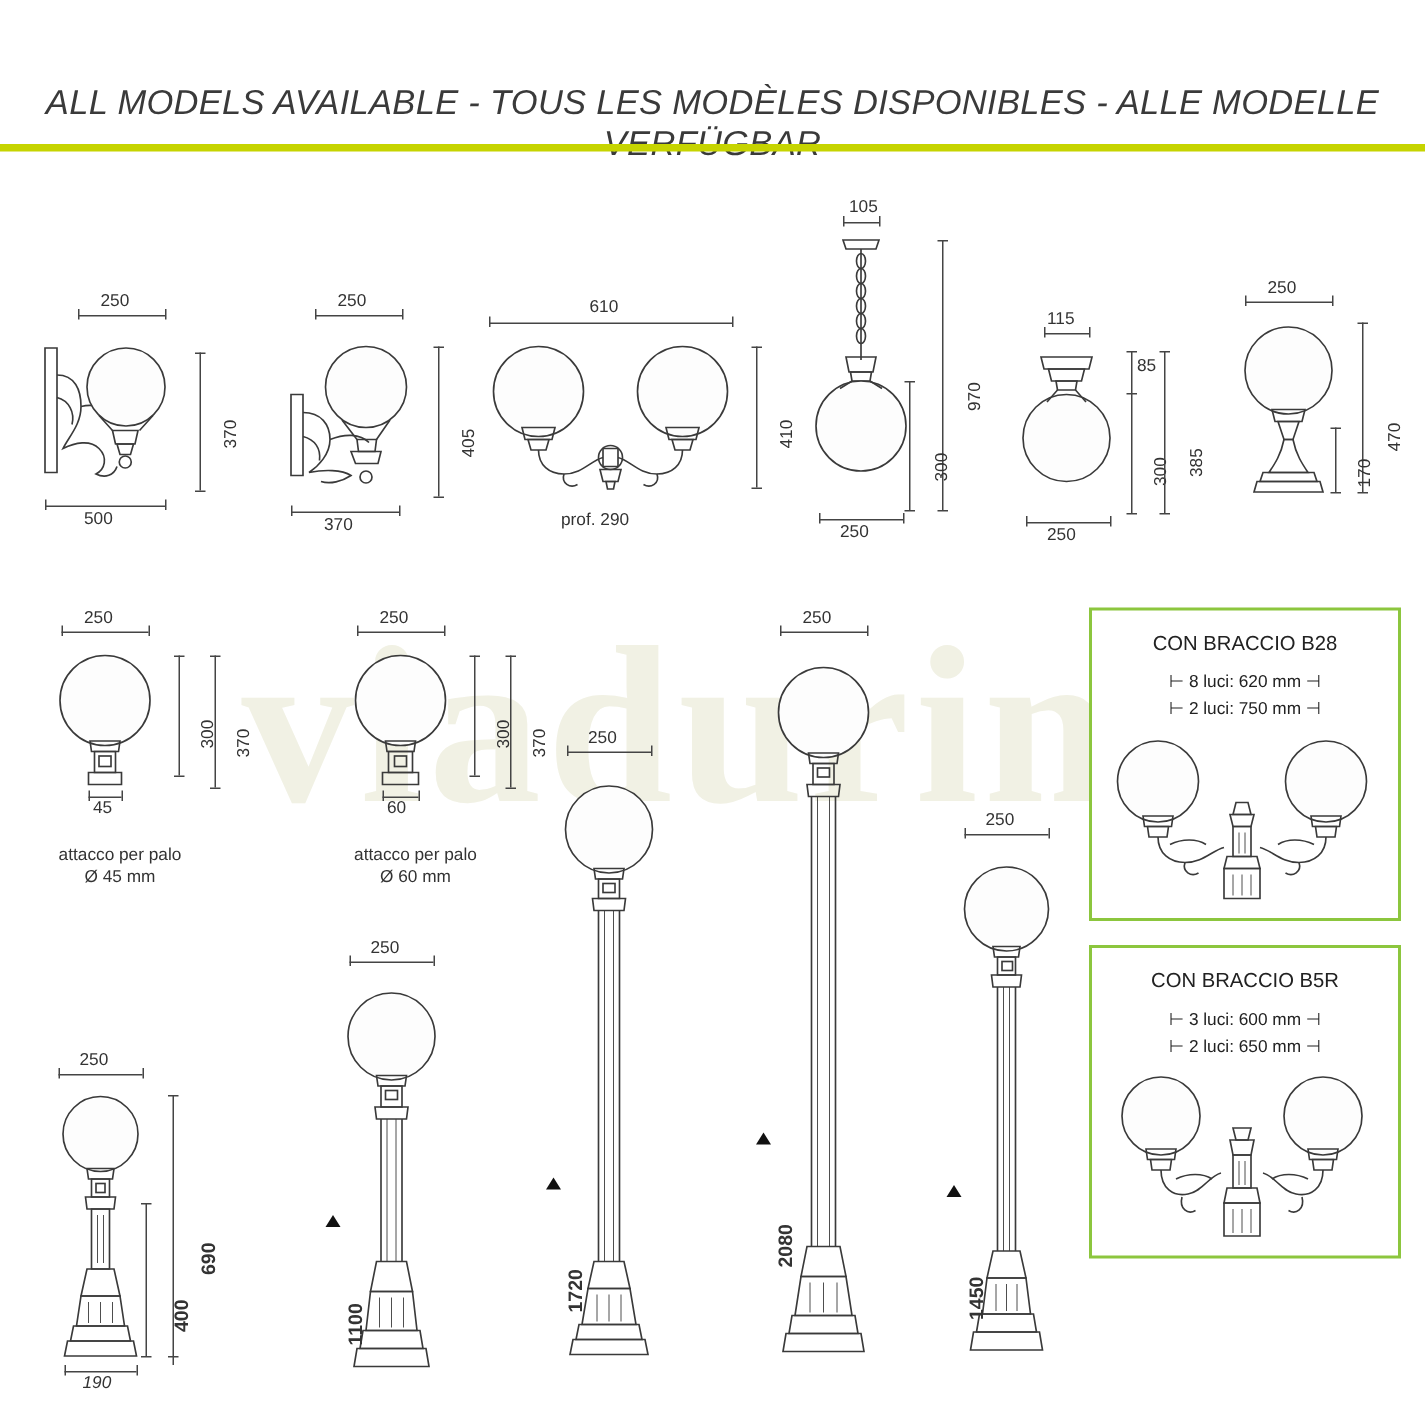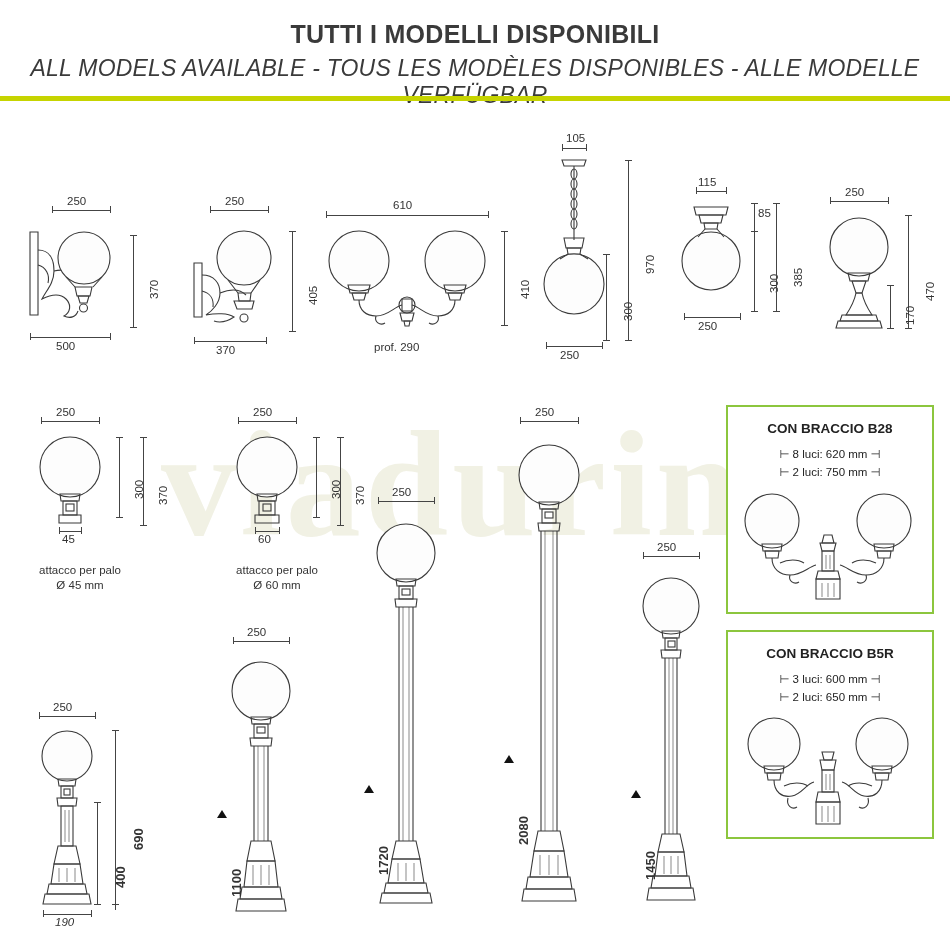--- a/index.html
+++ b/index.html
@@ -51,38 +51,37 @@
   .dimh{position:absolute;height:1px;background:#444;}
   .dimv{position:absolute;width:1px;background:#444;}
   .tickv{position:absolute;width:1px;height:7px;background:#444;}
   .tickh{position:absolute;height:1px;width:7px;background:#444;}
   
   .greenbox{
     position:absolute;border:2px solid #8cc63e;background:#ffffff;
   }
   .boxtitle{
     position:absolute;width:100%;text-align:center;
-    font-size:13.5px;font-weight:bold;color:#222;
+    font-size:13.5px;font-weight:normal;color:#222;
   }
   .boxline{
     position:absolute;width:100%;text-align:center;
     font-size:11.5px;color:#222;
   }
   svg{display:block;overflow:visible;}
   .arrowup{
     position:absolute;width:0;height:0;
     border-left:5px solid transparent;border-right:5px solid transparent;
     border-bottom:8px solid #111;
   }
 </style>
 </head>
 <body>
 
 <div class="header">
-  <div class="line1">TUTTI I MODELLI DISPONIBILI</div>
   <div class="line2">ALL MODELS AVAILABLE - TOUS LES MODÈLES DISPONIBLES - ALLE MODELLE VERFÜGBAR</div>
   <div class="rule"></div>
 </div>
 
 <div class="watermark">viadurini</div>
 
 <div class="fig" style="left:20px;top:195px;width:150px;height:150px;">
   <div class="dimh" style="left:32px;top:15px;width:58px;"></div>
   <div class="tickv" style="left:32px;top:11px;"></div>
   <div class="tickv" style="left:90px;top:11px;"></div>
@@ -210,21 +209,21 @@
   <div class="dimv" style="left:76px;top:124px;height:86px;"></div>
   <div class="tickh" style="left:73px;top:124px;"></div>
   <div class="tickh" style="left:73px;top:210px;"></div>
   <div class="vlbl" style="left:92px;top:191px;">300</div>
   <div class="dimh" style="left:16px;top:216px;width:56px;"></div>
   <div class="tickv" style="left:16px;top:212px;"></div>
   <div class="tickv" style="left:72px;top:212px;"></div>
   <div class="lbl" style="left:30px;top:219px;">250</div>
 </div>
 
-<div class="fig" style="left:672px;top:175px;width:130px;height:160px;">
+<div class="fig" style="left:672px;top:206px;width:130px;height:160px;">
   <div class="dimh" style="left:24px;top:16px;width:30px;"></div>
   <div class="tickv" style="left:24px;top:12px;"></div>
   <div class="tickv" style="left:54px;top:12px;"></div>
   <div class="lbl" style="left:26px;top:1px;">115</div>
   <svg width="130" height="130" viewBox="0 0 130 130" style="position:absolute;left:0;top:24px;">
     <g fill="none" stroke="#3a3a3a" stroke-width="1.1">
       <path d="M22 8 L56 8 L54 16 L24 16 Z"></path>
       <path d="M27 16 L51 16 L49 24 L29 24 Z"></path>
       <path d="M32 24 L46 24 L45 30 L33 30 Z"></path>
       <circle cx="39" cy="62" r="29" fill="#fdfdfd"></circle>

